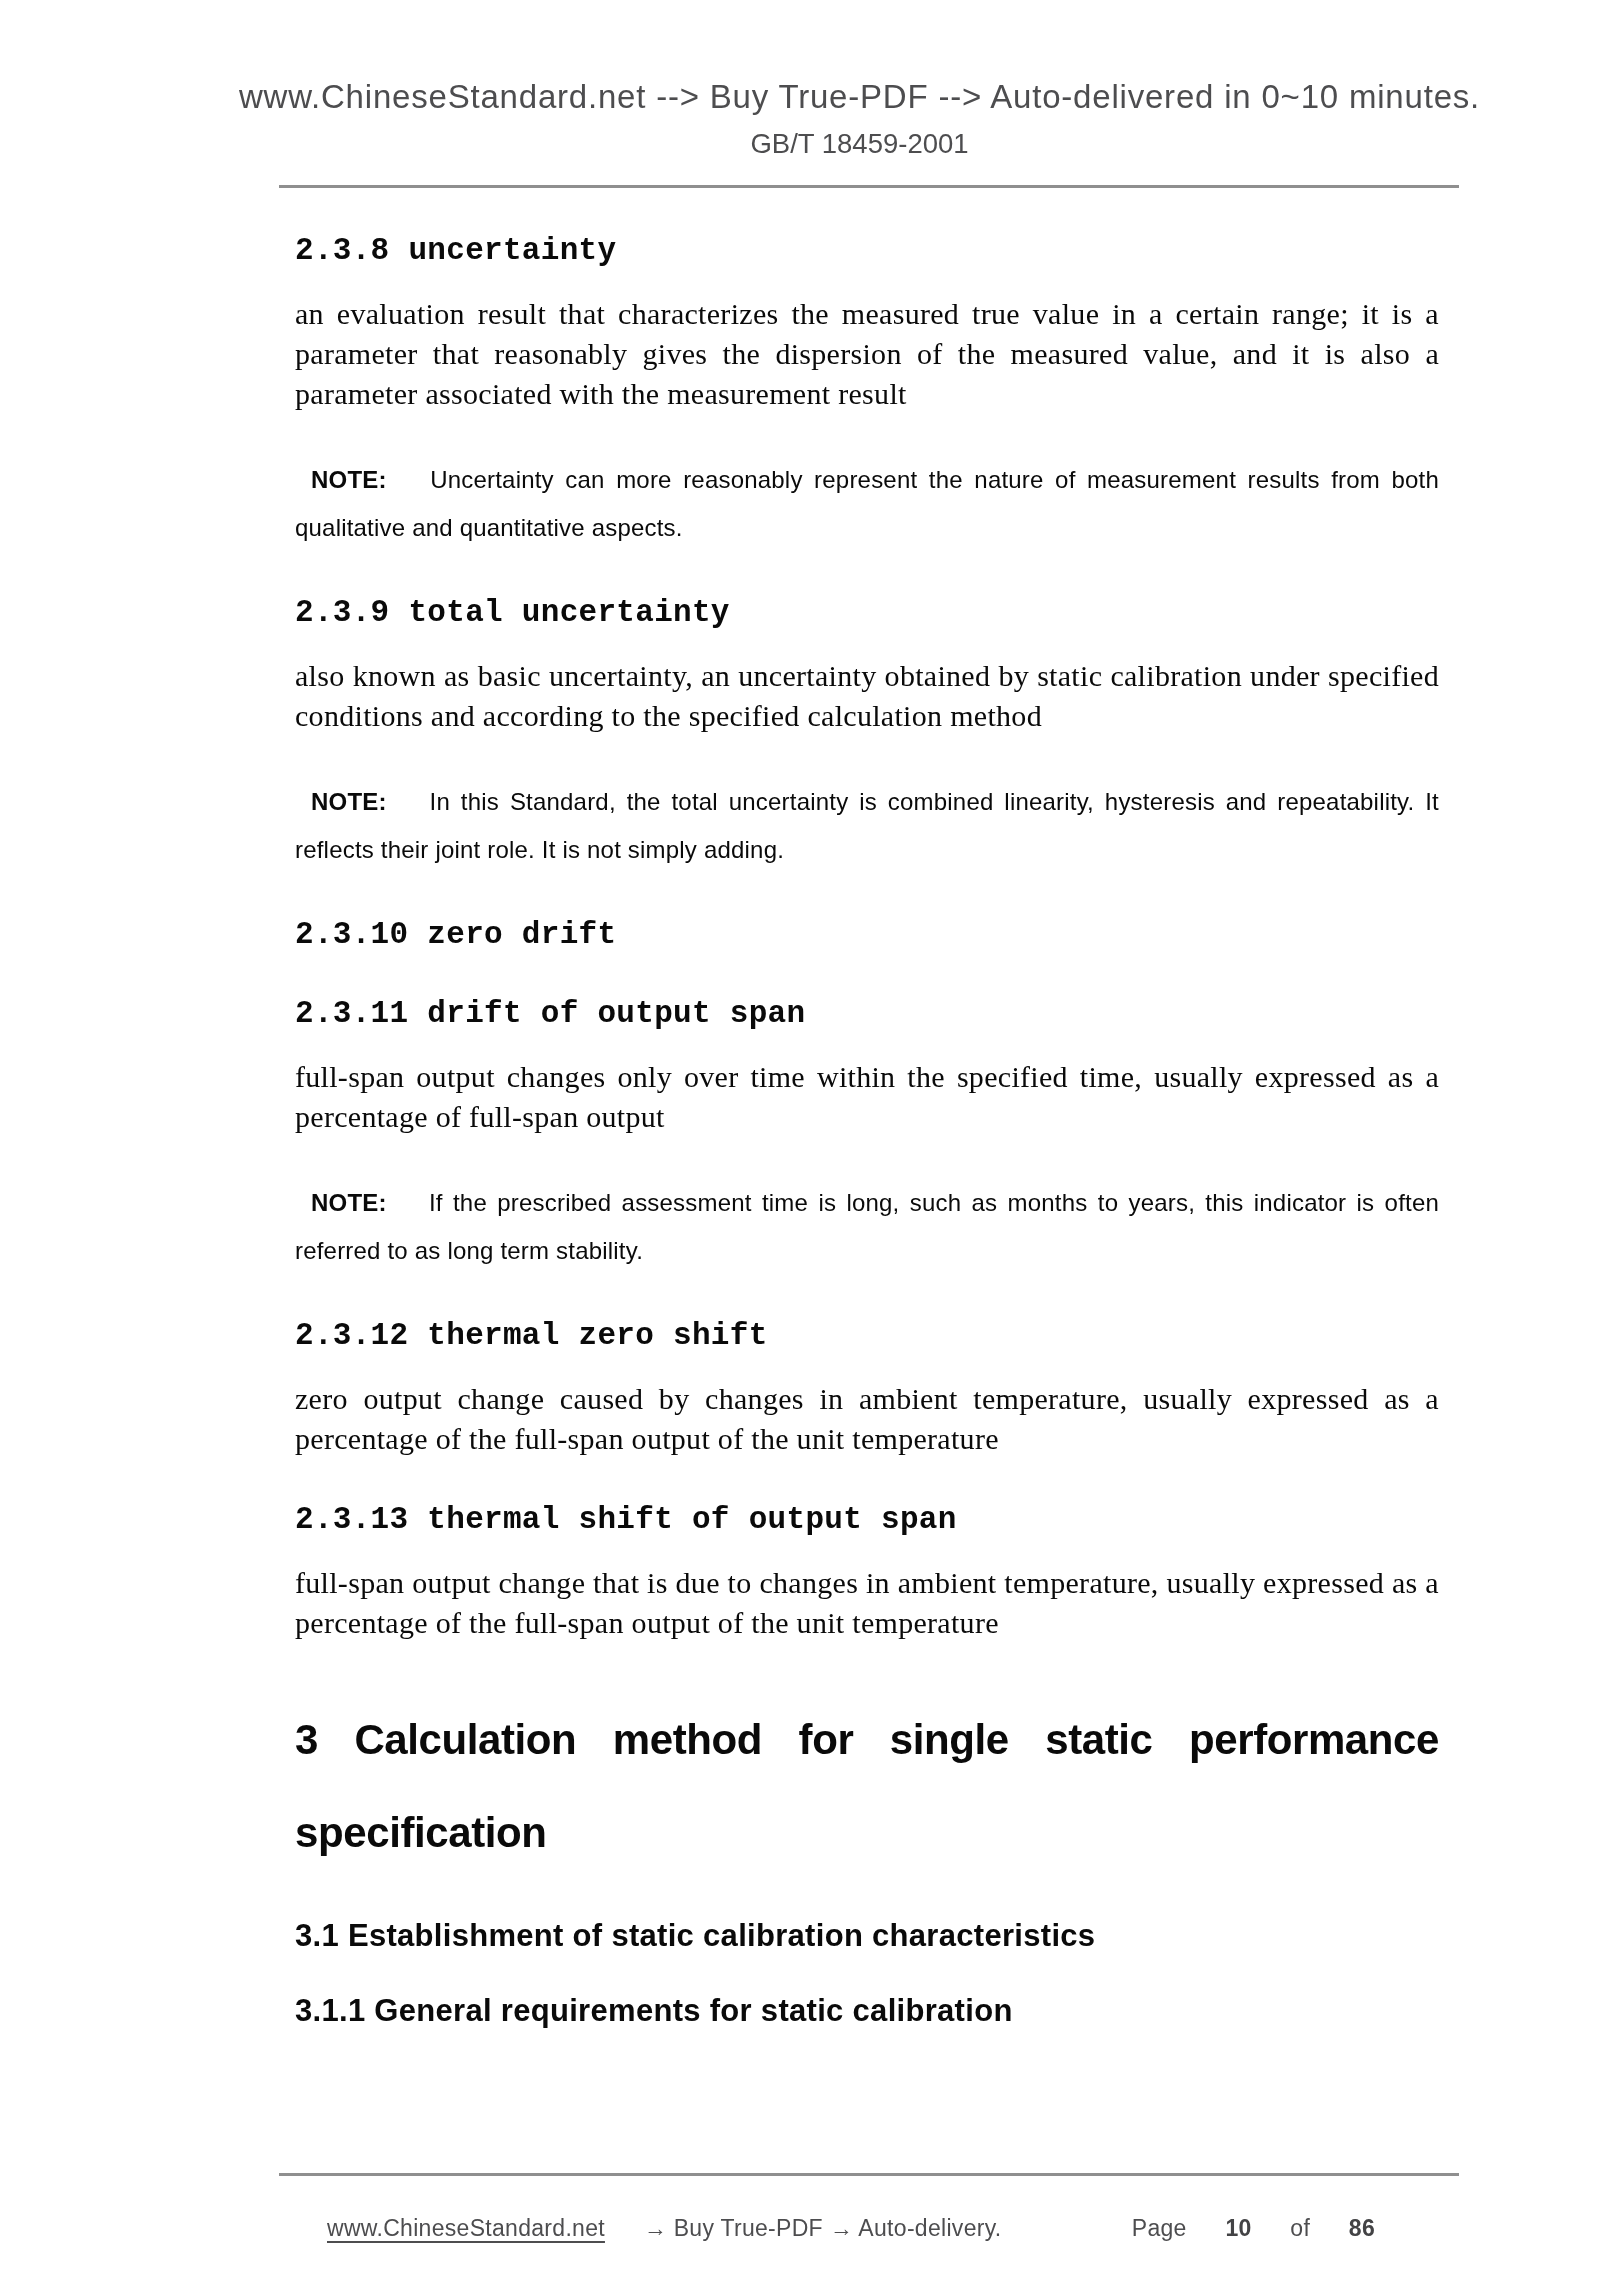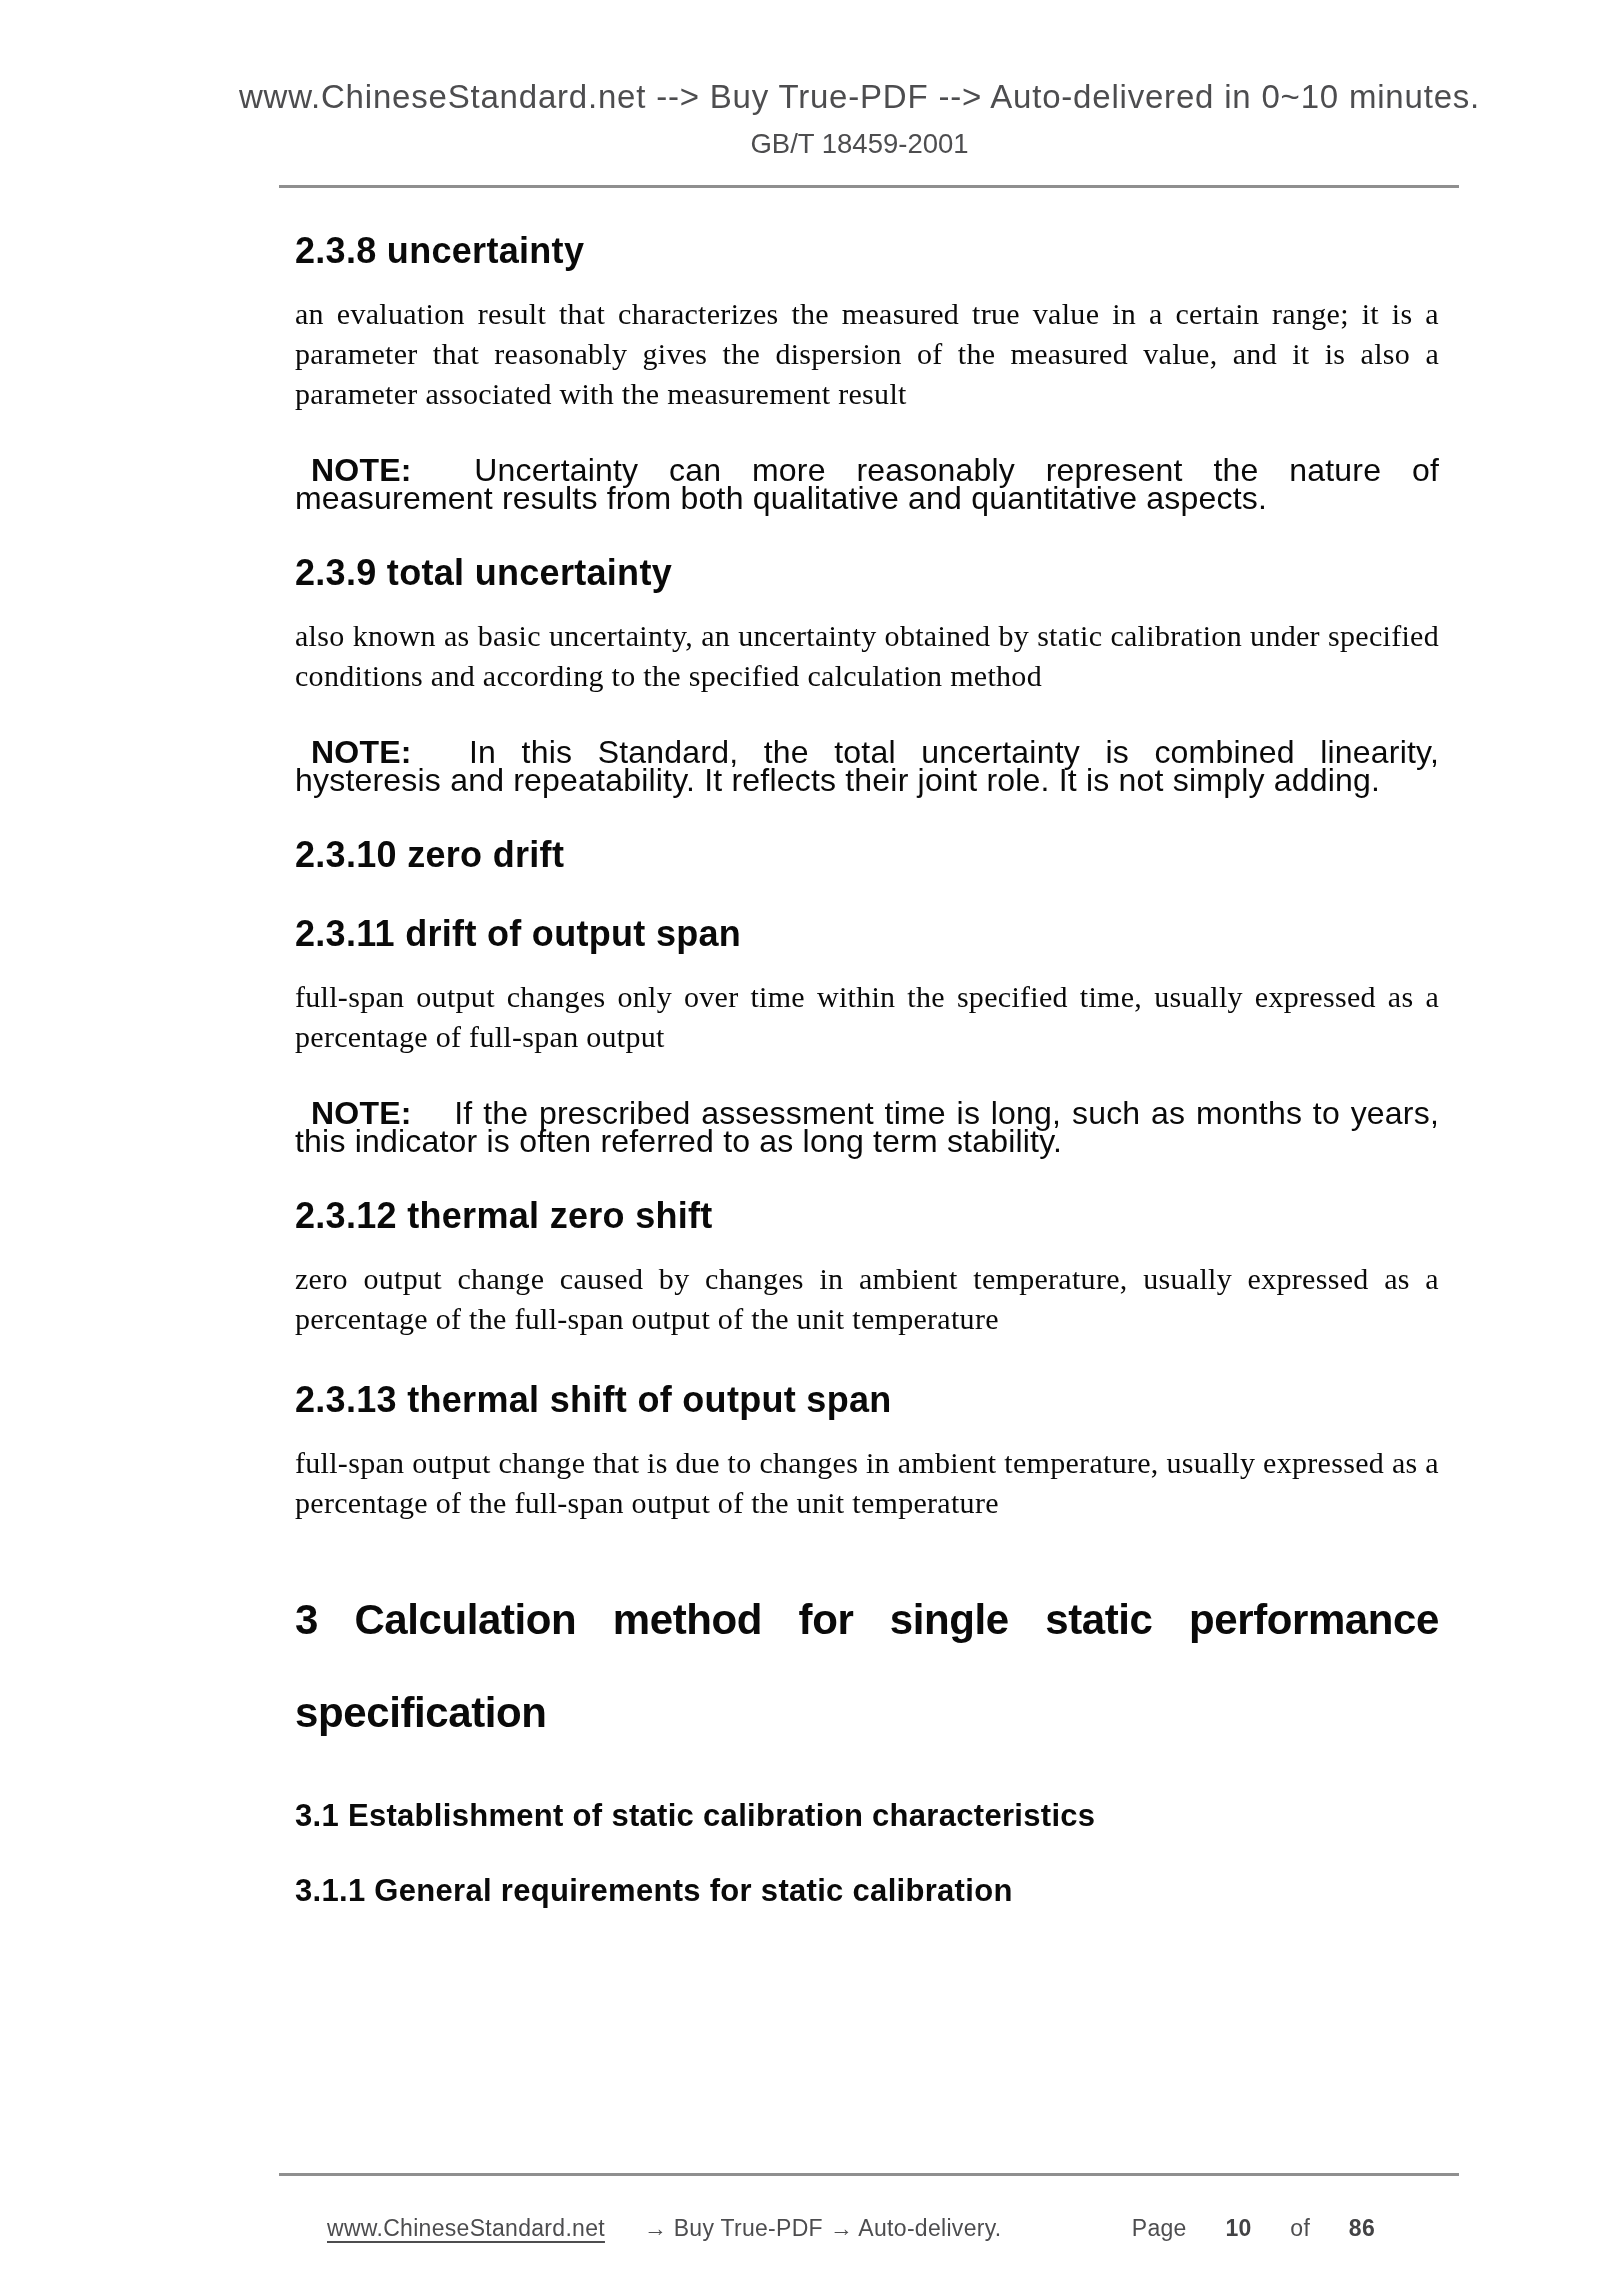--- a/index.html
+++ b/index.html
@@ -46,37 +46,38 @@
   .content {
     position: absolute;
     left: 247px;
     top: 167px;
     width: 1144px;
     padding-top: 16.7px;
   }
   .content > :first-child { margin-top: 0 !important; }
 
   .sec-h3 {
-    font-size: 36px;
+    font-size: 31px;
     font-weight: bold;
     line-height: 37px;
     margin: 42px 0 25px;
     letter-spacing: 0.3px;
+    font-family: Liberation Mono, monospace;
   }
   .sec-p {
     font-size: 30px;
     line-height: 40px;
     margin: 0 0 42px;
     text-align: justify;
     letter-spacing: 0.3px;
     font-family: Liberation Serif, serif;
   }
   .sec-note {
-    font-size: 32px;
-    line-height: 28px;
+    font-size: 24px;
+    line-height: 48px;
     margin: 0 0 42px;
     text-align: justify;
     letter-spacing: 0.2px;
   }
   .sec-note b { font-weight: bold; }
   .sec-h1 {
     font-size: 42px;
     font-weight: bold;
     line-height: 93px;
     letter-spacing: -0.4px;

